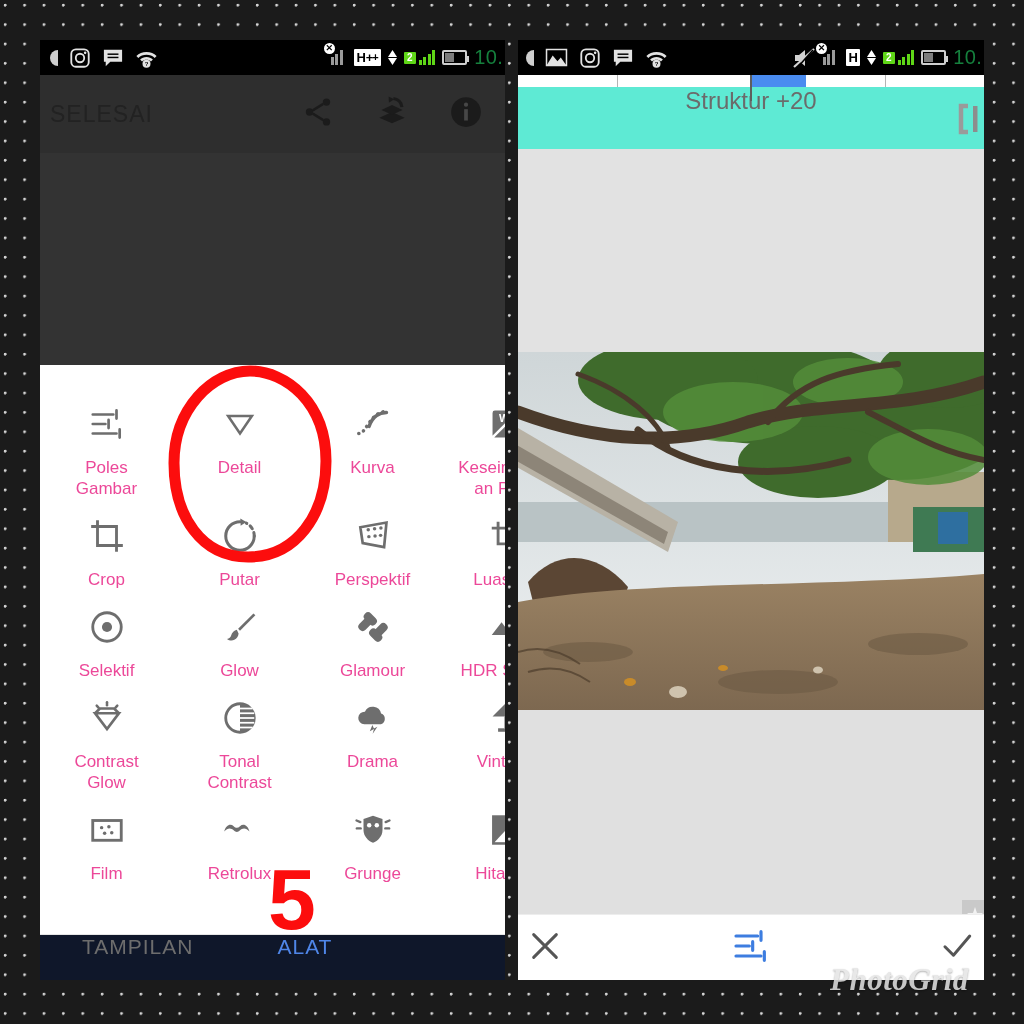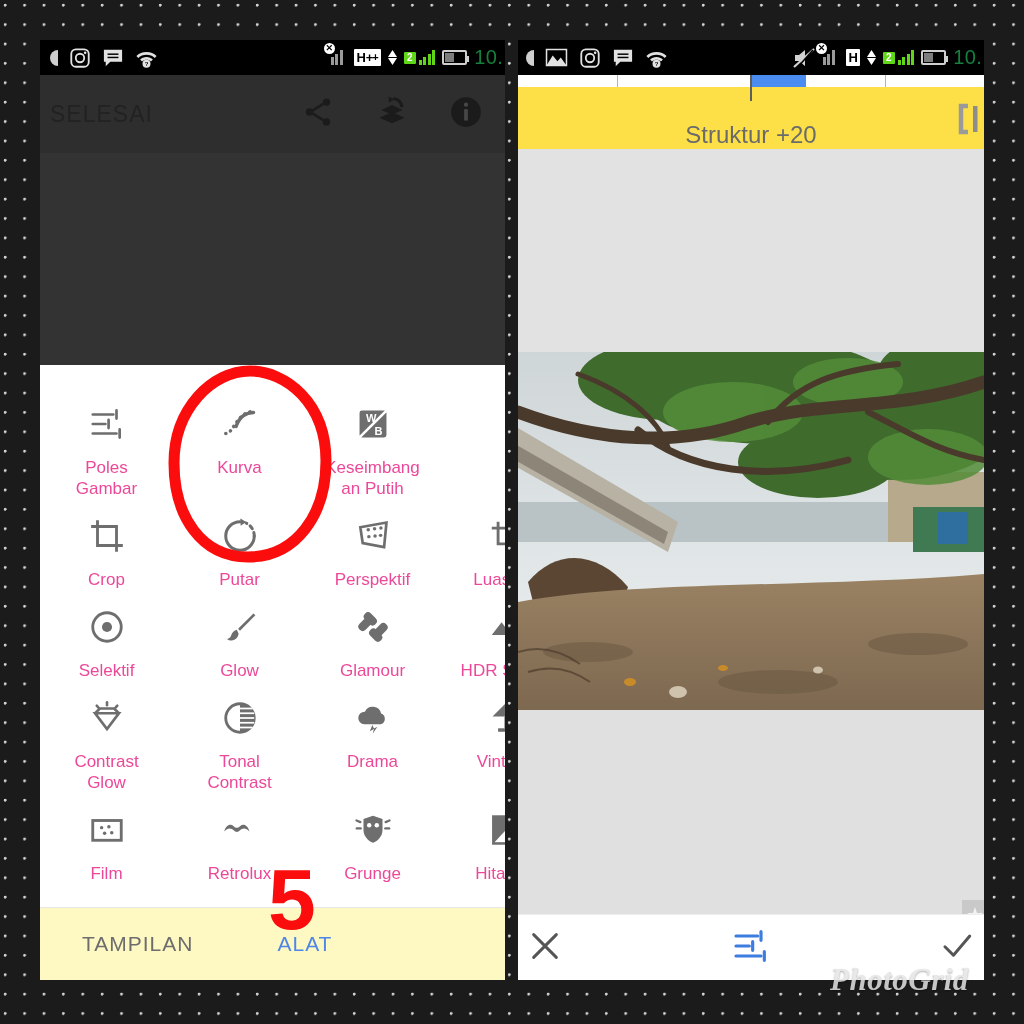--- a/index.html
+++ b/index.html
@@ -78,39 +78,39 @@
   .trow { display:flex; }
   .tool { width:133px; flex:0 0 133px; text-align:center; padding-top:14px; }
   .tool .tic { height:46px; display:flex; align-items:center; justify-content:center; }
   .tool .tlabel {
     font-size:17px; color:#ec4899; line-height:21px; margin-top:10px;
     white-space:pre-line;
   }
 
   
   .tabbar {
-    position:absolute; left:0; bottom:0; width:100%; height:73px;
-    background:#fef9c3; border-top:1px solid #e6e6e6;
-    display:flex; align-items:center;
+    position:absolute; left:0; bottom:0; width:100%; height:46px;
+    background:#0f172a; border-top:1px solid #e6e6e6;
+    display:flex; 
   }
   .tab { font-size:21px; letter-spacing:1px; }
   #tab-tampilan { color:#6d6d6d; margin-left:42px; }
   #tab-alat { color:#4f86e8; margin-left:84px; }
 
   
   .slider-track {
     position:absolute; left:0; top:35px; width:100%; height:12px; background:#fff;
   }
   .slider-track .tick { position:absolute; top:0; width:1px; height:12px; background:#b4b4b4; }
   .slider-track .fill { position:absolute; top:0; height:12px; background:#4a8cf0; }
   .slider-needle { position:absolute; top:35px; width:2px; height:26px; background:#5e5e5e; }
 
   .r-head {
     position:absolute; left:0; top:47px; width:100%; height:62px;
-    background:#fde047; display:flex; align-items:flex-end; justify-content:center;
+    background:#5eead4; display:flex; align-items:flex-start; justify-content:center;
   }
   .r-head-title { font-size:24px; color:#6b6b6b; }
   .compare-icon { position:absolute; right:2px; top:16px; }
 
   .grey-upper { position:absolute; left:0; top:109px; width:100%; height:203px; background:#e2e2e2; }
   .grey-lower { position:absolute; left:0; top:670px; width:100%; bottom:66px; background:#e0e0e0; }
 
   .photo { position:absolute; left:0; top:312px; width:100%; height:358px; overflow:hidden; }
   .photo svg { display:block; width:100%; height:100%; }
 
@@ -238,20 +238,28 @@
         <div class="tic">
           <svg width="38" height="38" viewBox="0 0 24 24">
             <g stroke="#6e6e6e" stroke-width="1.7" stroke-linecap="round">
               <path d="M3 6h13M3 12h8M3 18h15"></path>
               <path d="M18 3.4v5.2M13 9.4v5.2M20 15.4v5.2"></path>
             </g>
           </svg>
         </div>
         <div class="tlabel">Poles
 Gambar</div>
+      </div>
+      <div class="tool">
+        <div class="tic">
+          <svg width="38" height="38" viewBox="0 0 24 24">
+            <path d="M4.5 7h15L12 18z" fill="none" stroke="#6e6e6e" stroke-width="1.6"></path>
+          </svg>
+        </div>
+        <div class="tlabel">Detail</div>
       </div>
       <div class="tool">
         <div class="tic">
           <svg width="38" height="38" viewBox="0 0 24 24">
             <path d="M3 18C8 18 10 4 21 4" fill="none" stroke="#6e6e6e" stroke-width="2.2" stroke-dasharray="0.1 3.4" stroke-linecap="round"></path>
             <path d="M9.5 13.5C12 6.5 16 5 20.5 4.8" fill="none" stroke="#6e6e6e" stroke-width="2.2" stroke-linecap="round"></path>
           </svg>
         </div>
         <div class="tlabel">Kurva</div>
       </div>

